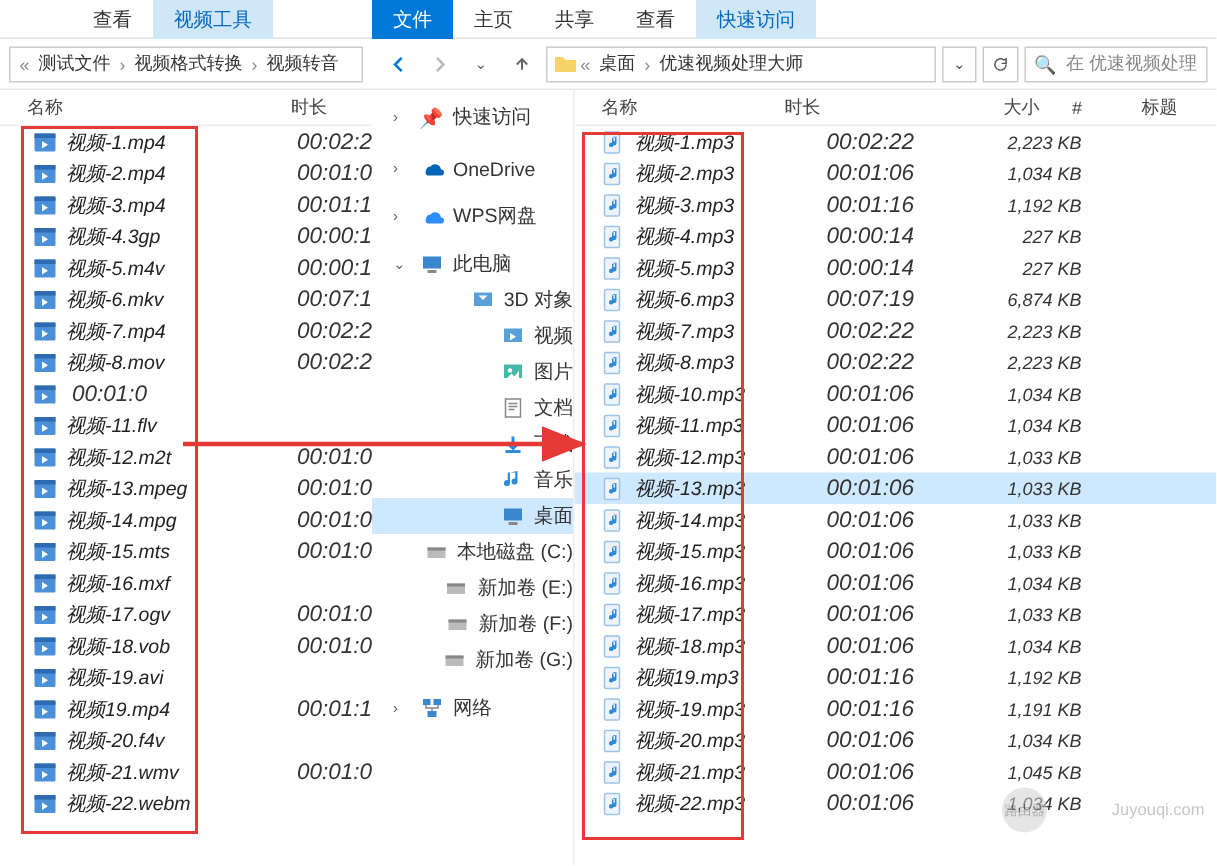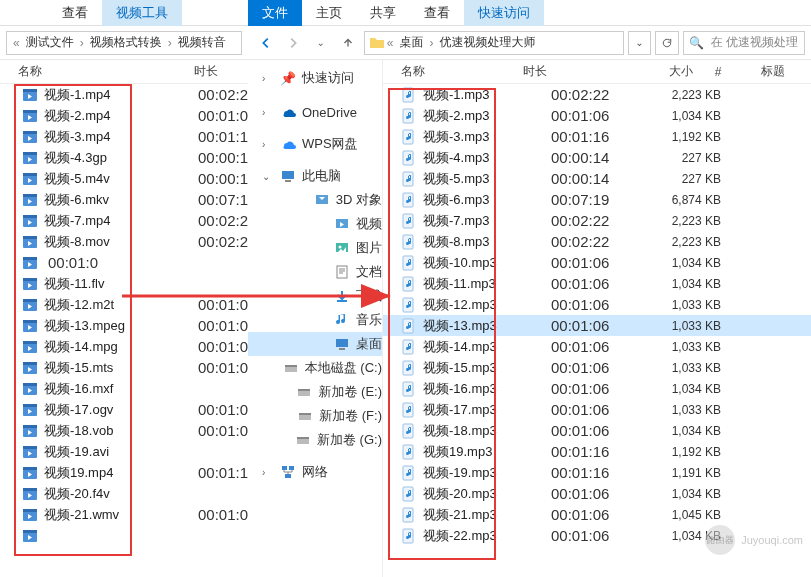--- a/index.html
+++ b/index.html
@@ -31,21 +31,21 @@
 .col.name { flex:1; }
 .col.dur { width:90px; }
 .col.size { width:90px; text-align:right; padding-right:10px; }
 .col.num { width:30px; text-align:center; }
 .col.title { width:50px;margin-left:28px; }
 
 
 .left-cols { display:flex; height:24px; align-items:center; padding-left:18px; color:#444; border-bottom:1px solid #eee; }
 
 
-.files { overflow:auto; }
+.files { overflow:auto;font-style:italic; }
 .row { display:flex; align-items:center; height:21px; padding-left:18px; }
 .row.selected { background:#cde8ff; }
 .ficon { width:16px; height:16px; margin-right:6px; display:flex; align-items:center; justify-content:center; flex-shrink:0; }
 .fname { flex:1; font-size:13px; color:#222; white-space:nowrap; overflow:hidden; }
 .fdur { width:90px; font-size:15px; color:#333; }
 .fsize { width:90px; font-size:12px; color:#333; text-align:right; padding-right:10px; }
 .fnum { width:30px; } .ftitle { width:50px; }
 
 
 .lrow { display:flex; align-items:center; height:21px; padding-left:22px; }
@@ -64,21 +64,21 @@
 .tree .item.sub { padding-left:34px;justify-content:flex-end; }
 .tree .item.selected { background:#cde8ff; }
 .ticon { width:16px; height:16px; display:flex; align-items:center; justify-content:center; }
 .chev { width:12px; color:#666; font-size:10px; }
 
 .vi svg, .ai svg, .ticon svg { width:16px; height:16px; }
 
 
 .watermark { position:absolute; right:8px; bottom:22px; display:flex; align-items:center; gap:6px; opacity:0.55; }
 .watermark .circ { width:30px; height:30px; border-radius:50%; background:#d0d0d0; display:flex; align-items:center; justify-content:center; font-size:9px; color:#666; }
-.watermark .txt { font-size:11px; color:#999; }
+.watermark .txt { font-size:11px; color:#999;margin-left:37px; }
 
 .right-body { display:flex; height:calc(100% - 60px); }
 .sidebar { width:135px; border-right:1px solid #eee; overflow:auto; }
 .main { flex:1; display:flex; flex-direction:column; }
 </style>
 </head>
 <body>
 
 <div class="window left-window">
   <div class="ribbon">
@@ -332,20 +332,21 @@
         <span class="fdur">00:01:0</span>
       </div>
       <div class="lrow">
         <span class="ficon vi">
           <svg viewBox="0 0 16 16">
             <rect x="1" y="2" width="14" height="12" rx="1" fill="#4a8fd8"></rect>
             <rect x="1" y="2" width="14" height="3" fill="#2e6bb0"></rect>
             <path d="M6 7v5l4-2.5z" fill="#fff"></path>
           </svg>
         </span>
+        <span class="fname">视频-22.webm</span>
         <span class="fdur"></span>
       </div>
     </div>
 </div>
 
 <div class="window right-window">
   <div class="ribbon">
     <div class="tab active">文件</div>
     <div class="tab">主页</div>
     <div class="tab">共享</div>

